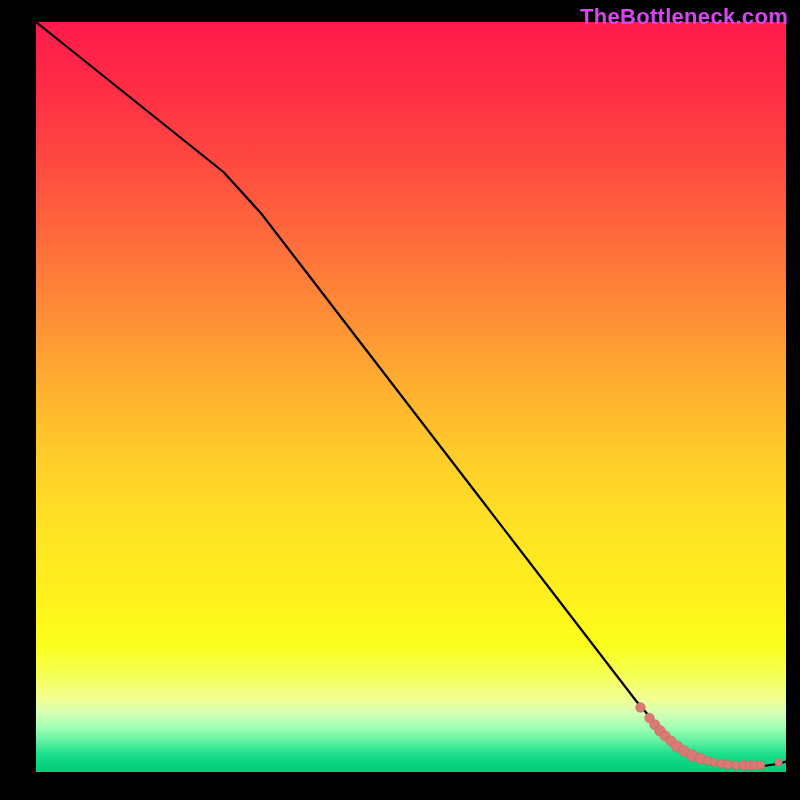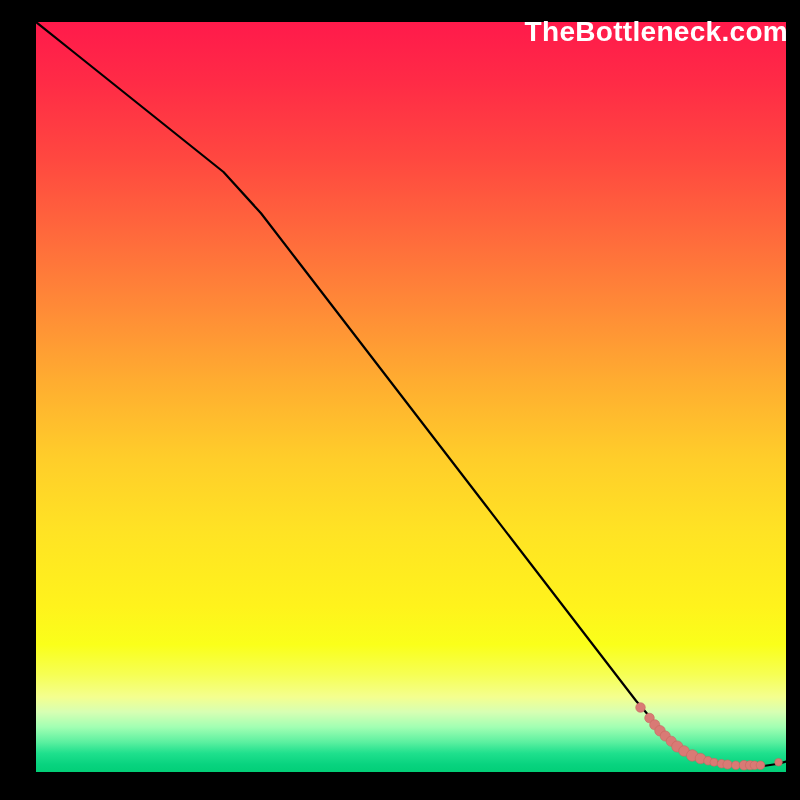--- a/index.html
+++ b/index.html
@@ -11,24 +11,24 @@
     font-family: Arial, Helvetica, sans-serif;
     overflow: hidden;
   }
   .canvas {
     position: relative;
     width: 800px;
     height: 800px;
   }
   .watermark {
     position: absolute;
-    top: 16px;
+    top: 4px;
     right: 12px;
-    color: #ffffff;
-    font-size: 28px;
+    color: #d946ef;
+    font-size: 22px;
     font-weight: 600;
     letter-spacing: 0.3px;
     z-index: 40;
     user-select: none;
   }
   .plot-area {
     position: absolute;
     left: 36px;
     top: 22px;
     width: 750px;

